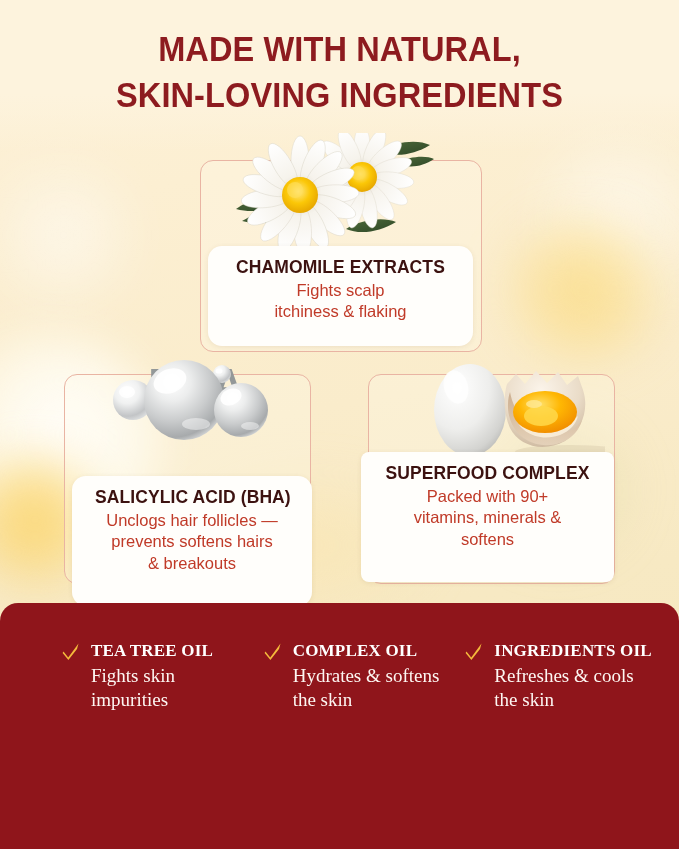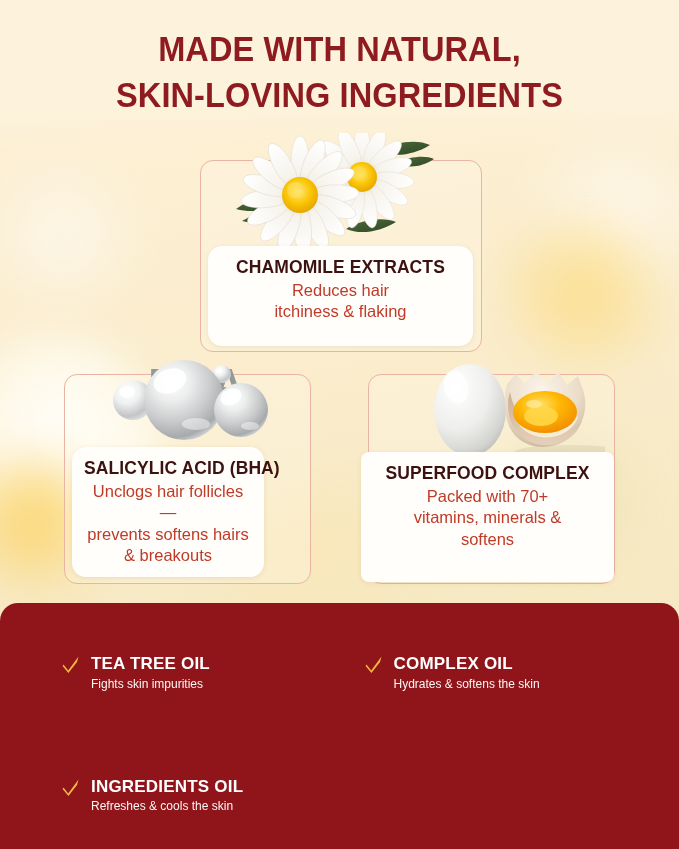--- a/index.html
+++ b/index.html
@@ -102,21 +102,21 @@
     background: rgba(255, 250, 238, 0.28);
     z-index: 4;
   }
   .panel {
     position: absolute;
     background: #fffefb;
     border-radius: 14px;
     box-shadow: 0 1px 5px rgba(120, 80, 40, 0.10);
     text-align: center;
     z-index: 6;
-    padding: 11px 12px 13px;
+    padding: 11px 23px 13px;
     box-sizing: border-box;
   }
   .panel-title {
     color: #3c1210;
     font-weight: 700;
     font-size: 17.5px;
     letter-spacing: 0.1px;
     line-height: 1.2;
     margin-bottom: 2px;
     white-space: nowrap;
@@ -126,21 +126,21 @@
     font-size: 16.5px;
     line-height: 1.30;
   }
 
   
   #card-chamomile { left: 200px; top: 160px; width: 280px; height: 190px; }
   #panel-chamomile { left: 208px; top: 246px; width: 265px; height: 100px; }
 
   
   #card-salicylic { left: 64px; top: 374px; width: 245px; height: 208px; }
-  #panel-salicylic { left: 72px; top: 447px; width: 192px; height: 130px; }
+  #panel-salicylic { left: 72px; top: 476px; width: 240px; height: 130px; }
 
   
   #card-superfood { left: 368px; top: 374px; width: 245px; height: 208px; }
   #panel-superfood { left: 361px; top: 452px; width: 253px; height: 130px; border-radius: 8px; }
 
   
   .art {
     position: absolute;
     z-index: 5;
     pointer-events: none;
@@ -155,27 +155,28 @@
     left: 0; right: 0;
     top: 603px;
     height: 246px;
     background: #8f151b;
     border-radius: 18px 18px 0 0;
     z-index: 8;
   }
   .checks {
     position: absolute;
     inset: 0;
-    padding: 51px 22px 0 62px;
+    padding: 38px 22px 0 62px;
     box-sizing: border-box;
     display: grid;
-    grid-template-columns: 1fr 1fr;
+    grid-template-columns: 1fr 1fr 1fr;
     grid-template-rows: auto auto;
     row-gap: 50px;
     column-gap: 10px;
+    font-family: Liberation Serif, serif;
   }
   .check-item {
     display: flex;
     align-items: flex-start;
     gap: 11px;
   }
   .tick {
     flex: 0 0 auto;
     width: 18px;
     height: 20px;
@@ -185,21 +186,21 @@
   .check-title {
     color: #ffffff;
     font-weight: 700;
     font-size: 17px;
     letter-spacing: 0.2px;
     line-height: 1.15;
     white-space: nowrap;
   }
   .check-desc {
     color: #fdf6f2;
-    font-size: 12px;
+    font-size: 19px;
     line-height: 1.28;
     margin-top: 3px;
     max-width: 215px;
   }
 </style>
 </head>
 <body>
 
 <div class="poster">
 
@@ -296,21 +297,21 @@
         </g>
         <circle cx="0" cy="0" r="18" fill="url(#dcore)"></circle>
         <circle cx="-5" cy="-5" r="8" fill="#ffdf5e" opacity="0.6"></circle>
       </g>
     </svg>
   </div>
 
   <div class="panel" id="panel-chamomile">
     <div class="panel-title">CHAMOMILE EXTRACTS</div>
     <div class="panel-desc">
-      <div>Reduces hair</div>
+      <div>Fights scalp</div>
       <div>itchiness &amp; flaking</div>
     </div>
   </div>
 
   <div class="card" id="card-salicylic"></div>
 
   <div class="art" id="art-bha">
     <svg width="195" height="110" viewBox="0 0 195 110">
       <defs>
         <radialGradient id="bub" cx="35%" cy="28%" r="78%">
@@ -391,21 +392,21 @@
 
       <ellipse cx="130" cy="58" rx="32" ry="21" fill="url(#yolkg)"></ellipse>
       <ellipse cx="126" cy="62" rx="17" ry="10" fill="#ffd84a" opacity="0.85"></ellipse>
       <ellipse cx="119" cy="50" rx="8" ry="4" fill="#ffe895" opacity="0.8"></ellipse>
     </svg>
   </div>
 
   <div class="panel" id="panel-superfood">
     <div class="panel-title">SUPERFOOD COMPLEX</div>
     <div class="panel-desc">
-      <div>Packed with 70+</div>
+      <div>Packed with 90+</div>
       <div>vitamins, minerals &amp;</div>
       <div>softens</div>
     </div>
   </div>
 
   <div class="redpanel">
     <div class="checks">
 
       <div class="check-item">
         <span class="tick">

